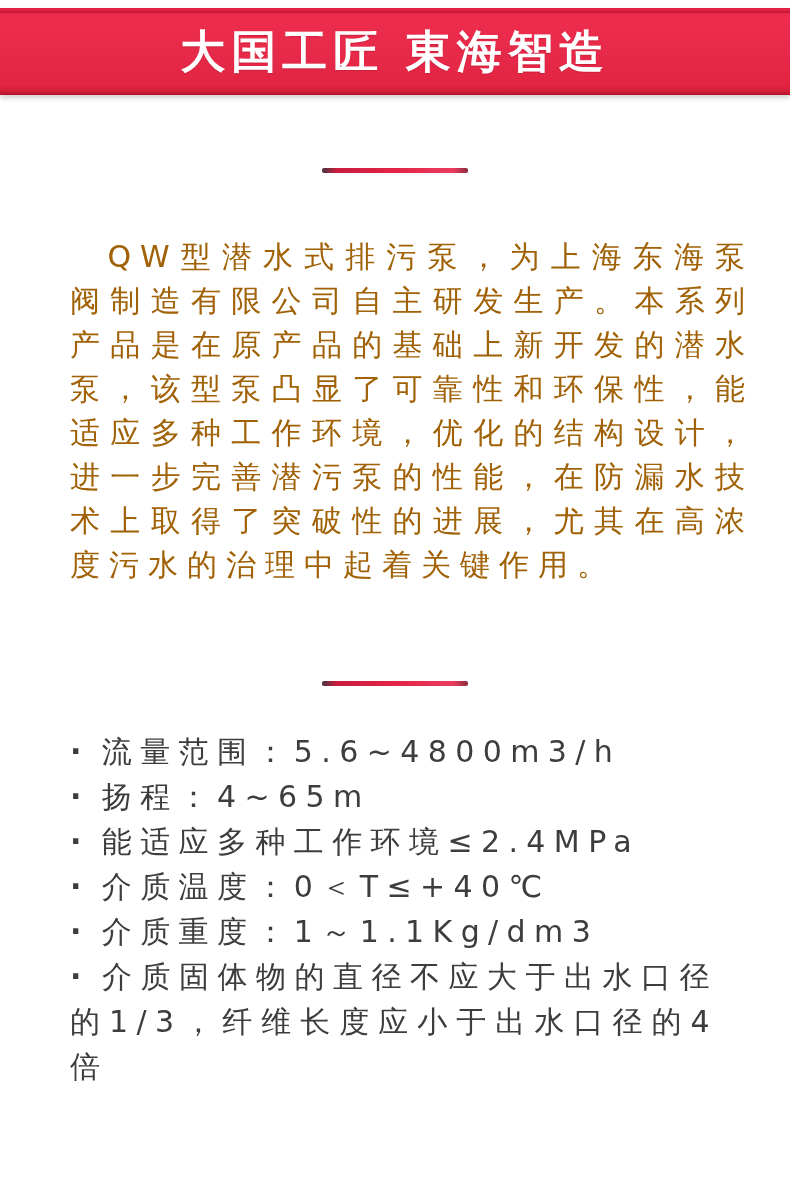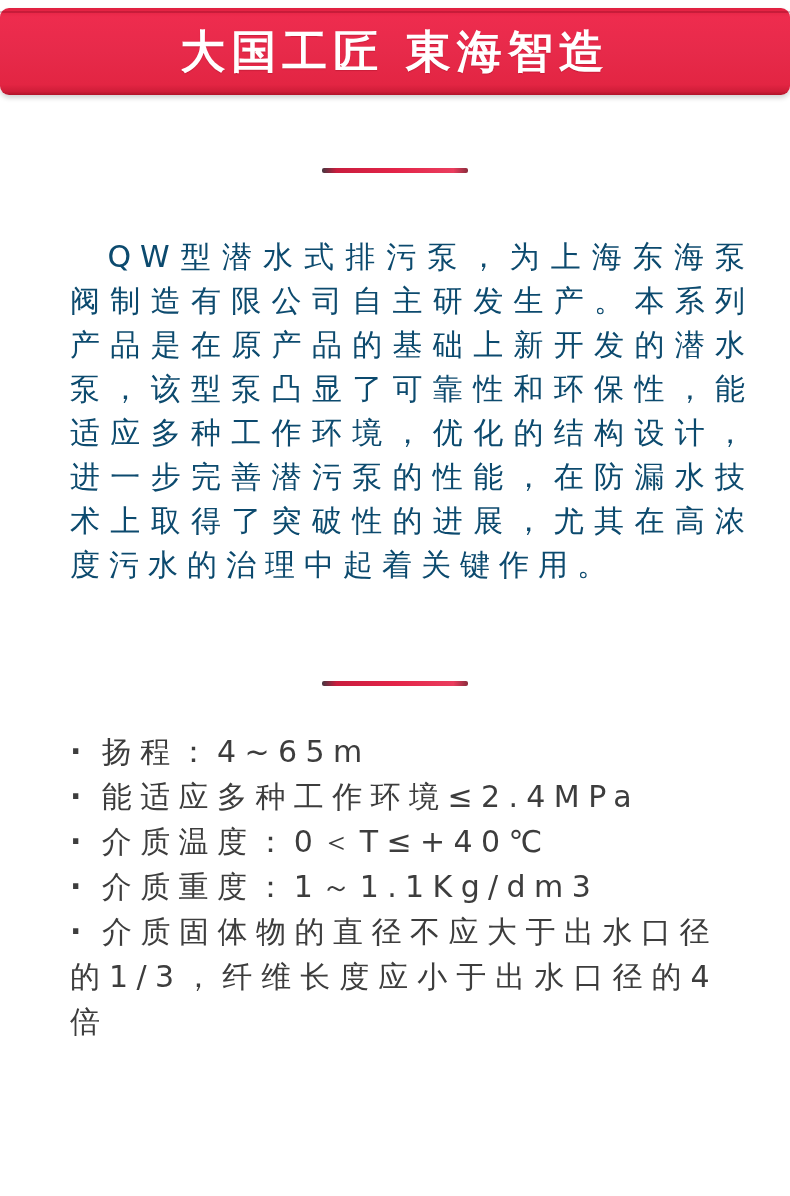--- a/index.html
+++ b/index.html
@@ -24,21 +24,20 @@
       #e02040 0%,
       #ee2c4e 10%,
       #e72a4a 50%,
       #e32543 88%,
       #cf1d38 96%,
       #b01329 100%);
     box-shadow: 0 3px 5px rgba(0,0,0,0.18);
     display: flex;
     align-items: center;
     justify-content: center;
-    border-radius: 9px;
   }
   .banner::before {
     content: "";
     position: absolute;
     left: 0; right: 0; top: 3px;
     height: 2px;
     background: rgba(120, 5, 25, 0.28);
   }
   .banner-title {
     color: #ffffff;
@@ -70,21 +69,21 @@
       #ea3d5e 90%,
       #8a2c3c 100%);
   }
   .section-overview { margin-top: 73px; }
   .section-conditions { margin-top: 94px; }
   
   .overview-paragraph {
     margin: 62px 36px 0 70px;
     font-size: 30px;
     line-height: 44px;
-    color: #0c4a6e;
+    color: #a16207;
     letter-spacing: 0.30em;
     text-align: justify;
     text-indent: 1.25em;
   }
   
   .conditions-list {
     margin: 43px 72px 0 70px;
   }
   .bullet-item {
     font-size: 30px;
@@ -111,20 +110,21 @@
 
   <div class="section-overview">
     <div class="title-underline"></div>
     <p class="overview-paragraph">QW型潜水式排污泵，为上海东海泵阀制造有限公司自主研发生产。本系列产品是在原产品的基础上新开发的潜水泵，该型泵凸显了可靠性和环保性，能适应多种工作环境，优化的结构设计，进一步完善潜污泵的性能，在防漏水技术上取得了突破性的进展，尤其在高浓度污水的治理中起着关键作用。</p>
   </div>
 
   <div class="section-conditions">
     <div class="title-underline"></div>
 
     <div class="conditions-list">
+      <div class="bullet-item"><span class="bullet-dot">·</span><span>流量范围：5.6~4800m3/h</span></div>
       <div class="bullet-item"><span class="bullet-dot">·</span><span>扬程：4~65m</span></div>
       <div class="bullet-item"><span class="bullet-dot">·</span><span>能适应多种工作环境≤2.4MPa</span></div>
       <div class="bullet-item"><span class="bullet-dot">·</span><span>介质温度：0＜T≤+40℃</span></div>
       <div class="bullet-item"><span class="bullet-dot">·</span><span>介质重度：1～1.1Kg/dm3</span></div>
       <div class="bullet-item"><span class="bullet-dot">·</span><span>介质固体物的直径不应大于出水口径的1/3，纤维长度应小于出水口径的4倍</span></div>
     </div>
   </div>
 
 </div>
 

